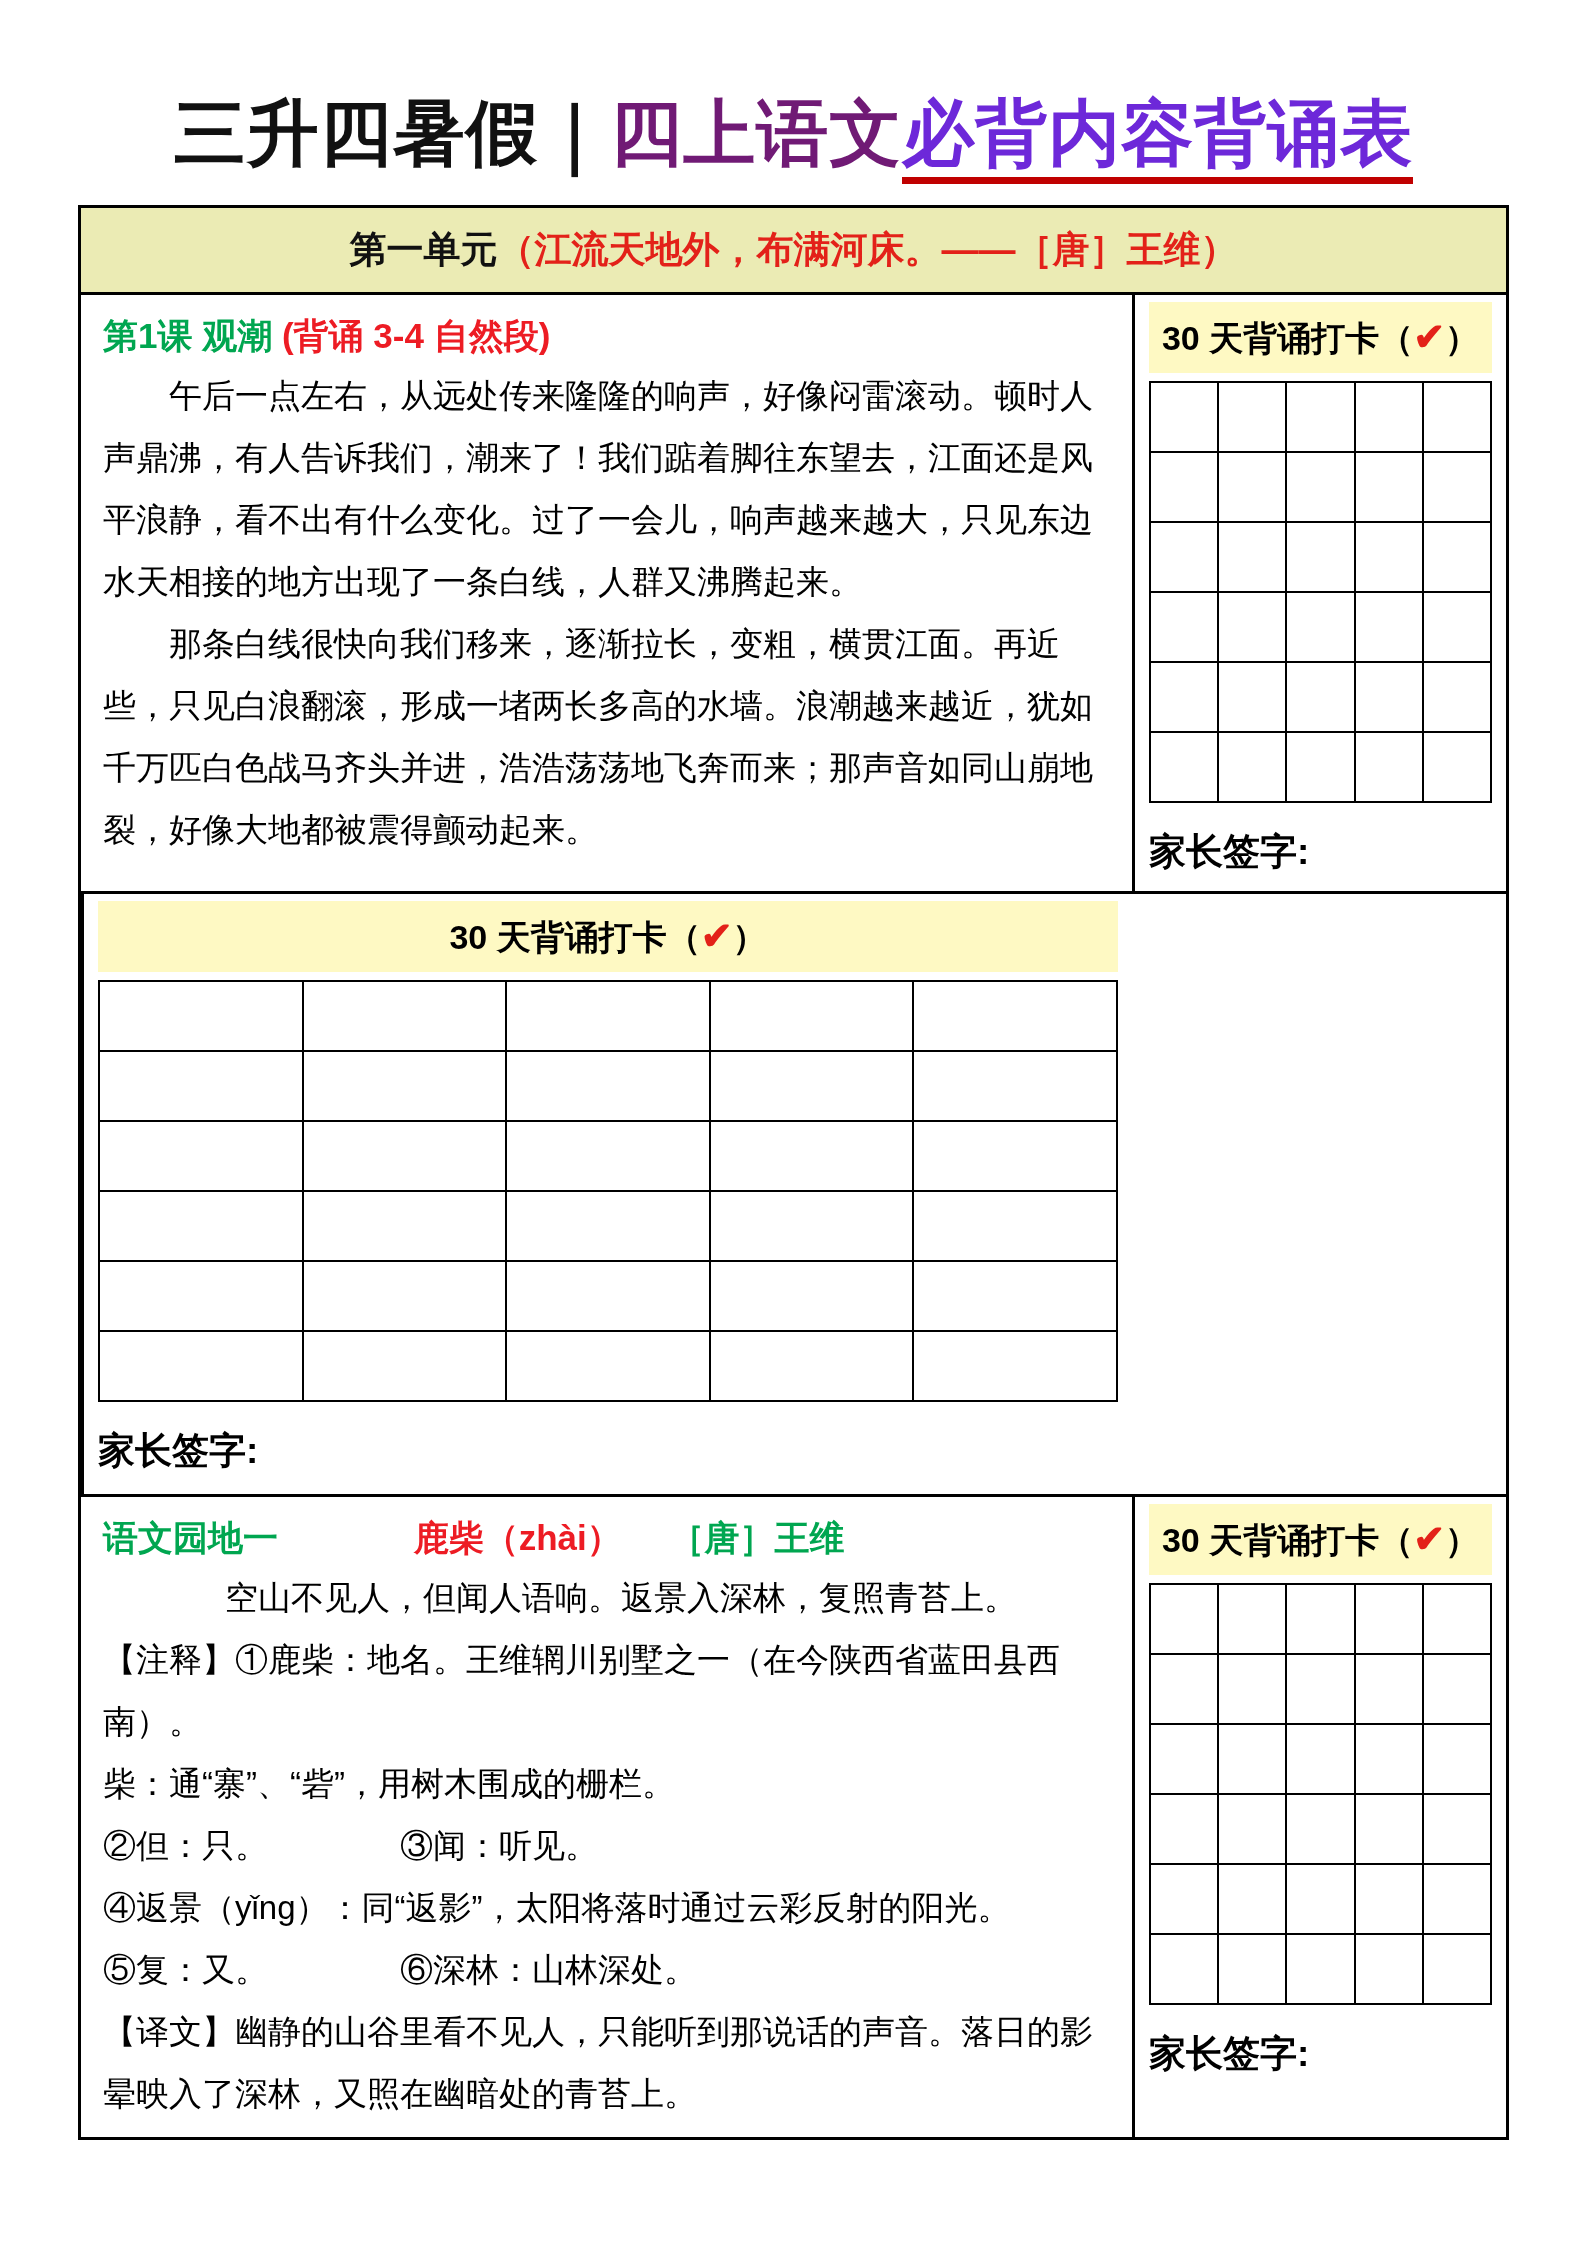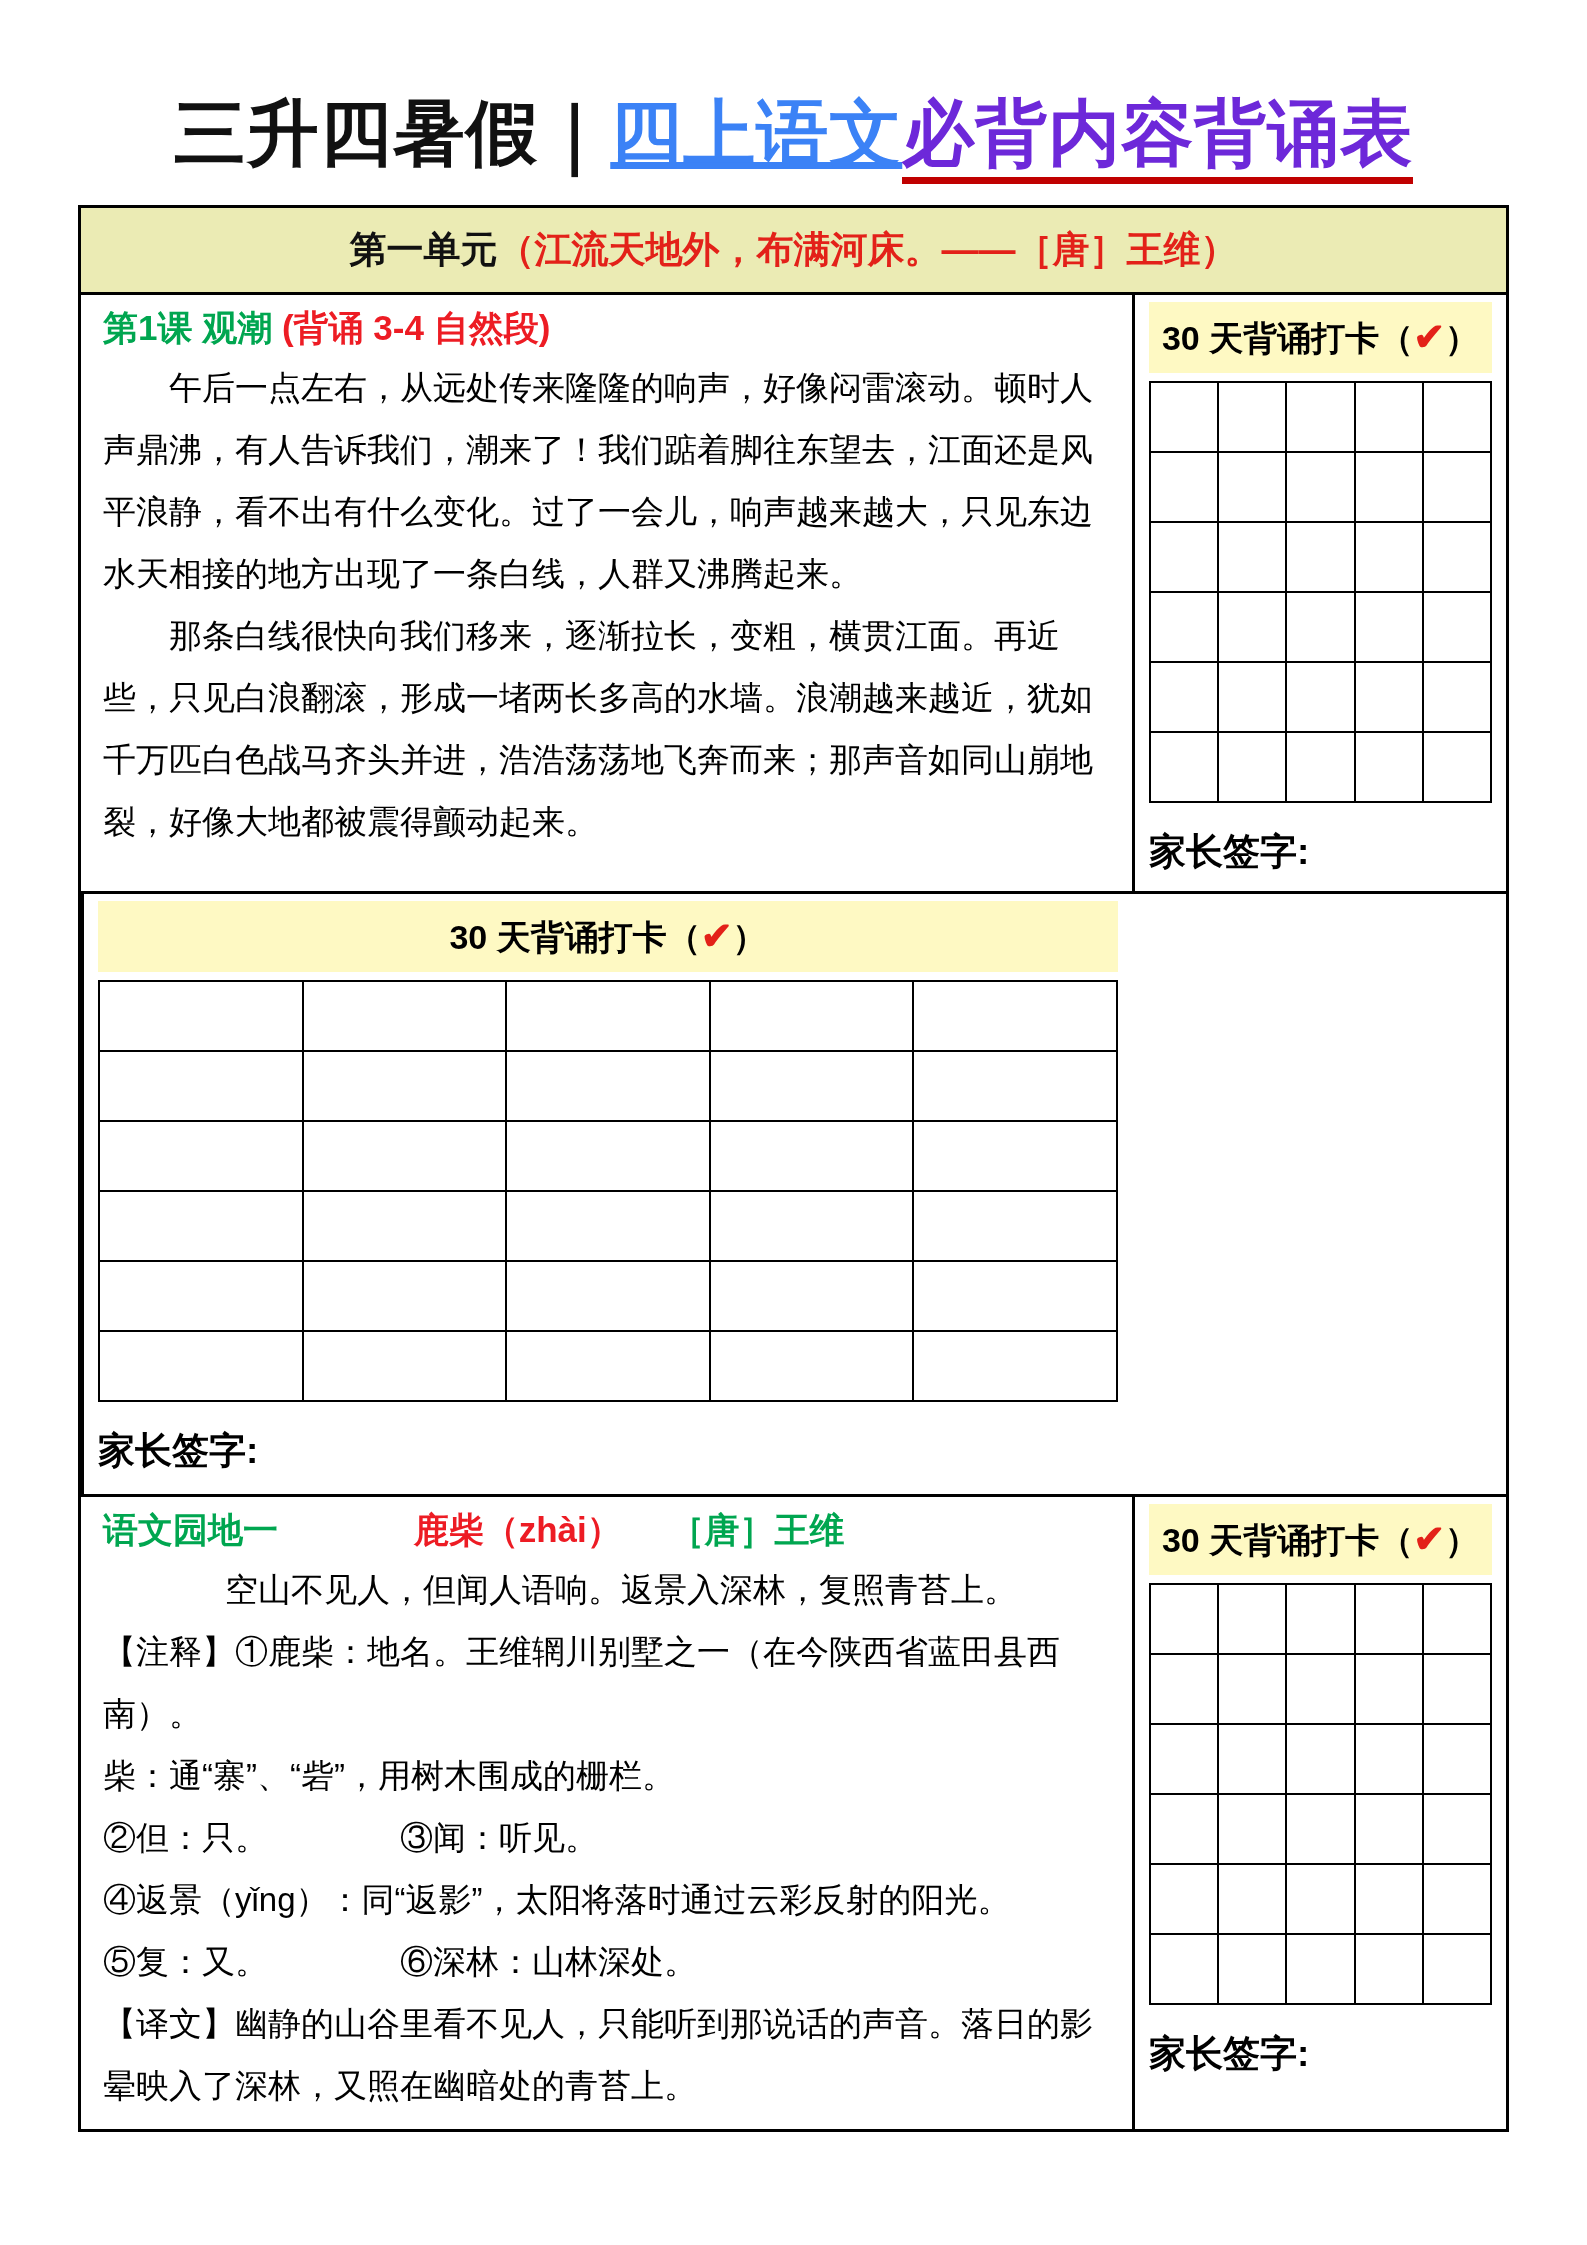--- a/index.html
+++ b/index.html
@@ -6,40 +6,40 @@
   body {
     width:1587px; height:2245px; background:#ffffff; color:#000;
     font-family:"Liberation Sans", sans-serif;
     -webkit-font-smoothing:antialiased;
   }
   .main-title {
     margin:92px 20px 30px; text-align:center; white-space:nowrap;
     font-size:72px; font-weight:900; letter-spacing:1px; line-height:1.15;
   }
   .t-black { color:#111; }
-  .t-blue  { color:#3b82f6;text-decoration:underline; }
+  .t-blue  { color:#701a75; }
   .t-red   { color:#6d28d9; border-bottom:7px solid #c00000; padding-bottom:4px; }
 
   .sheet { margin:0 78px; border:3px solid #000; }
 
   .unit-header {
     background:#ebebb4; border-bottom:3px solid #000;
     text-align:center; font-size:37px; font-weight:700; padding:17px 0;
   }
   .u-black { color:#111; }
   .u-red   { color:#e32119; }
 
   .row { display:grid; grid-template-columns:1fr 374px; border-bottom:3px solid #000; }
   .row:last-child { border-bottom:none; }
   .row-1 { min-height:596px; }
   .row-2 { min-height:600px; }
   .row-3 { min-height:566px; }
 
   .content { padding:6px 20px 12px 22px; font-size:33px; line-height:62px; }
-  .lesson-title { font-size:35px; font-weight:800; line-height:54px; margin:0 0 2px; }
+  .lesson-title { font-size:35px; font-weight:800; line-height:54px; margin:8px 0 2px; }
   .sec2 .lesson-title { margin-top:104px; }
   .green { color:#00a650; }
   .red   { color:#ed1c24; }
   .gap-l { margin-left:126px; }
   .gap-s { margin-left:38px; }
   .content p { margin:0; text-indent:2em; }
   .content p.poem { text-indent:3.7em; }
   .content p.note { text-indent:0; }
 
   .checkin { border-left:3px solid #000; padding:7px 14px 0 14px; }

